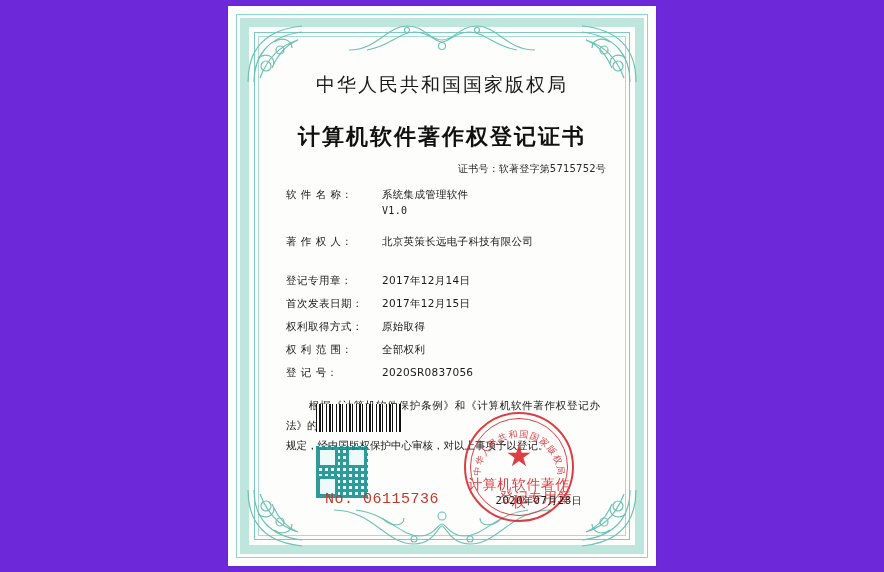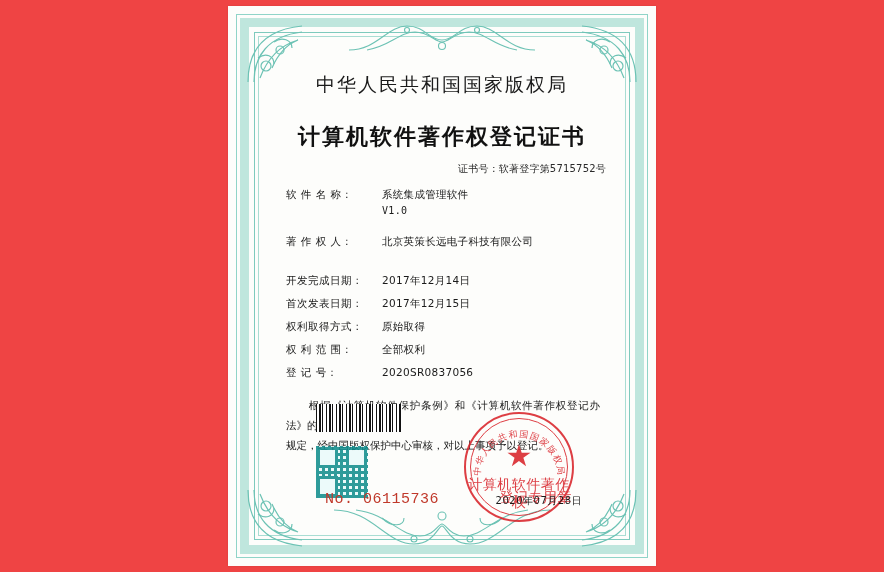--- a/index.html
+++ b/index.html
@@ -10,21 +10,21 @@
   body {
     width: 884px;
     height: 572px;
     font-family: "DejaVu Sans", "Liberation Sans", sans-serif;
     overflow: hidden;
   }
   #page {
     position: relative;
     width: 884px;
     height: 572px;
-    background: #ef4444;
+    background: #6d28d9;
   }
 
   
   .certificate {
     position: absolute;
     left: 228px;
     top: 6px;
     width: 428px;
     height: 560px;
     background: #fdfdfb;
@@ -399,21 +399,21 @@
         <div class="gap-md"></div>
 
         <div class="row">
           <div class="lbl">著 作 权 人：</div>
           <div class="val">北京英策长远电子科技有限公司</div>
         </div>
 
         <div class="gap-lg"></div>
 
         <div class="row">
-          <div class="lbl">开发完成日期：</div>
+          <div class="lbl">登记专用章：</div>
           <div class="val">2017年12月14日</div>
         </div>
 
         <div class="row">
           <div class="lbl">首次发表日期：</div>
           <div class="val">2017年12月15日</div>
         </div>
 
         <div class="row">
           <div class="lbl">权利取得方式：</div>

